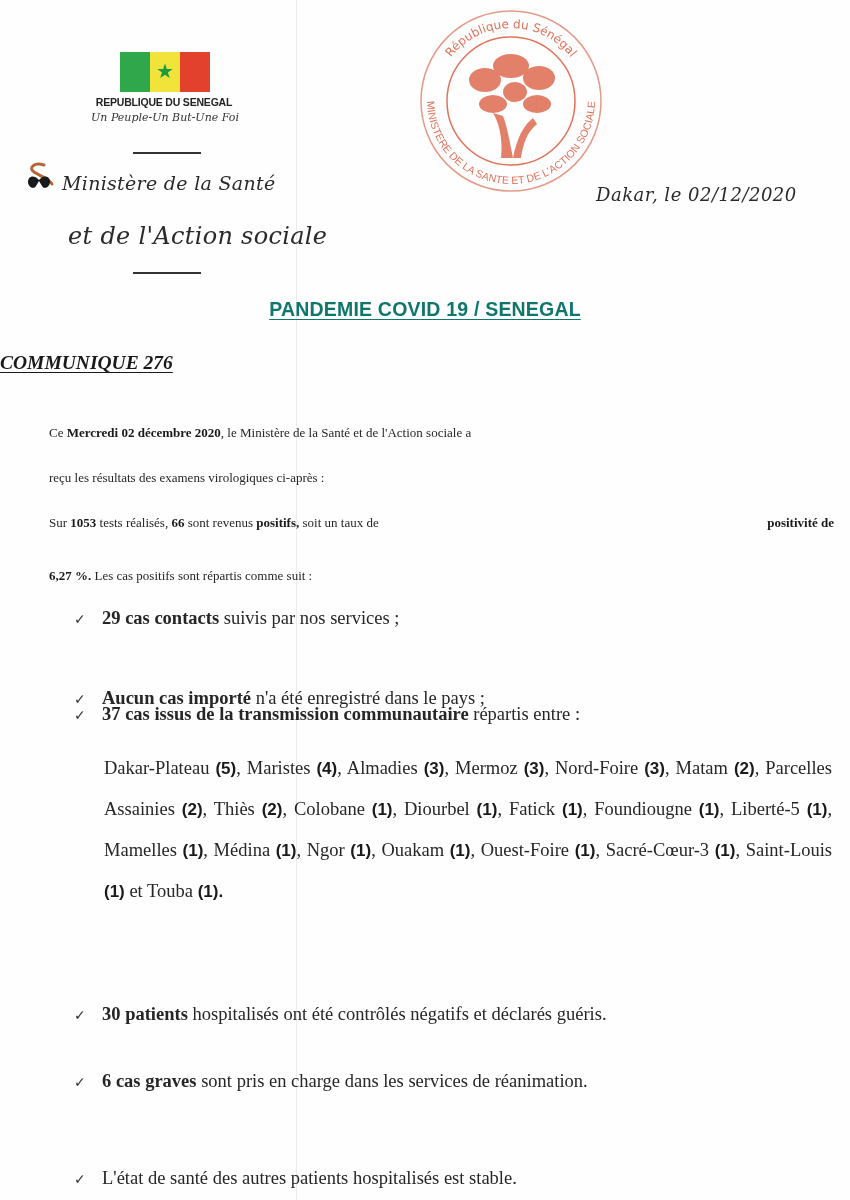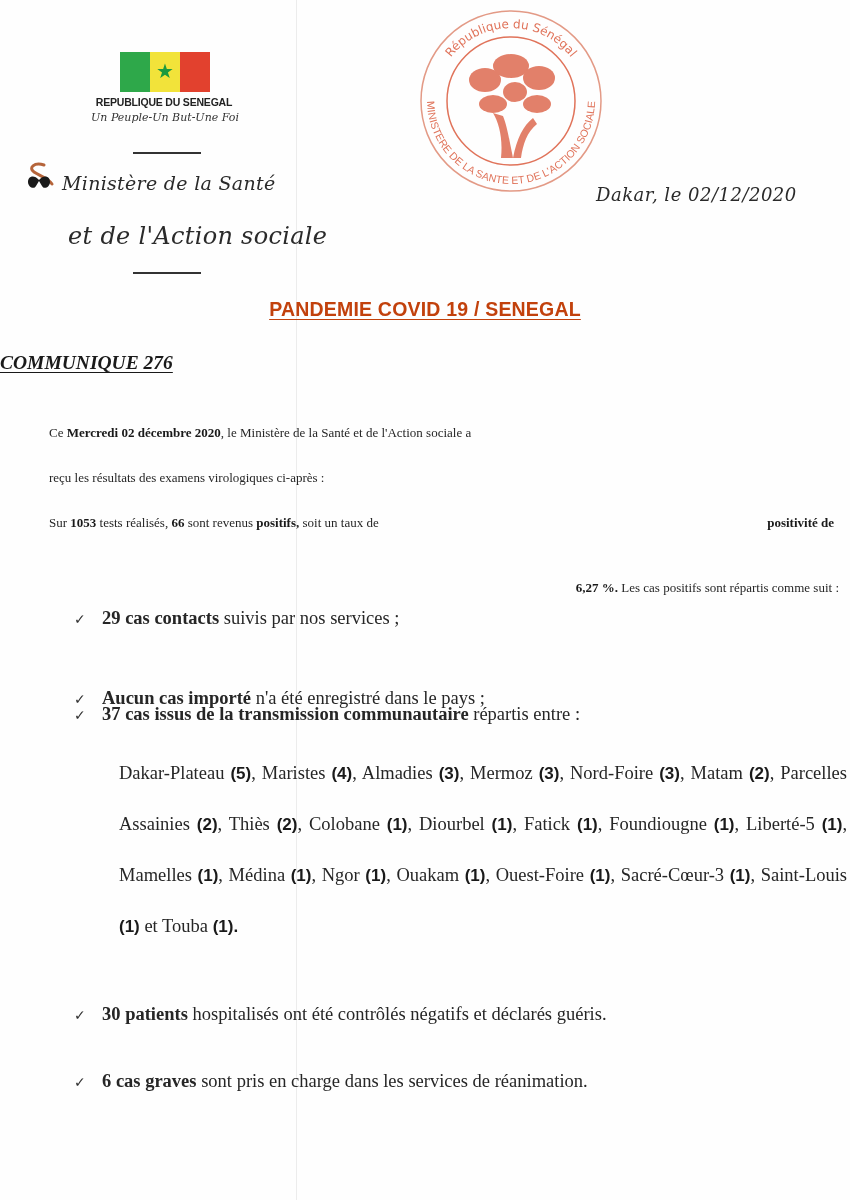--- a/index.html
+++ b/index.html
@@ -27,44 +27,44 @@
   .ministry-name { position: absolute; left: 62px; top: 172px; font-family: "DejaVu Serif", serif; font-style: italic; font-size: 19px; color: #2a2a2a; letter-spacing: 0.3px; }
   .ministry-name-2 { position: absolute; left: 68px; top: 222px; font-family: "DejaVu Serif", serif; font-style: italic; font-size: 24px; color: #2a2a2a; letter-spacing: 0.3px; }
 
   
   .stamp { position: absolute; left: 413px; top: 8px; width: 196px; height: 186px; }
 
   .date-line { position: absolute; left: 596px; top: 184px; font-family: "DejaVu Serif", serif; font-style: italic; font-size: 18px; color: #2a2a2a; letter-spacing: 0.5px; }
 
   
   .title-main { position: absolute; left: 0; top: 298px; width: 850px; text-align: center; }
-  .title-main span { font-family: "Liberation Sans", sans-serif; font-weight: bold; font-size: 19.5px; text-decoration: underline; text-underline-offset: 3px; color: #c2410c; letter-spacing: 0.2px; }
+  .title-main span { font-family: "Liberation Sans", sans-serif; font-weight: bold; font-size: 19.5px; text-decoration: underline; text-underline-offset: 3px; color: #0f766e; letter-spacing: 0.2px; }
   .title-sub { position: absolute; left: 0; top: 352px; width: 850px; text-align: left; }
   .title-sub span { font-family: "Liberation Serif", serif; font-weight: bold; font-style: italic; font-size: 19.5px; text-decoration: underline; text-underline-offset: 3px; color: #1a1a1a; }
 
   
   .para { position: absolute; left: 49px; width: 790px; font-family: "Liberation Serif", serif; font-size: 13px; color: #262626; white-space: nowrap; }
   .para b { color: #1a1a1a; }
   .p1 { top: 425px; }
   .p2 { top: 470px; }
   .p3 { top: 515px; }
   .p3 { display: flex; justify-content: space-between; width: 785px; }
-  .p4 { top: 580px; text-align: right; }
+  .p4 { top: 568px; }
 
   .check-item { position: absolute; left: 74px; font-family: "Liberation Serif", serif; font-size: 18.5px; color: #262626; white-space: nowrap; }
   .check-item .tick { display: inline-block; width: 28px; font-family: "DejaVu Sans", sans-serif; font-size: 14px; color: #333; }
   .ci1 { top: 608px; }
   .ci2 { top: 656px; margin-top: 32px; }
   .ci3 { top: 704px; }
   .ci4 { top: 996px; margin-top: 8px; }
   .ci5 { top: 1071px; }
   .ci6 { top: 1120px; }
   .ci7 { top: 1168px; }
 
-  .localities { position: absolute; left: 119px; top: 748px; width: 728px; font-family: "Liberation Serif", serif; font-size: 18.5px; line-height: 51px; color: #262626; text-align: justify; text-align-last: left; }
+  .localities { position: absolute; left: 104px; top: 748px; width: 728px; font-family: "Liberation Serif", serif; font-size: 18.5px; line-height: 41px; color: #262626; text-align: justify; text-align-last: left; }
   .localities b { font-family: "Liberation Sans", sans-serif; font-weight: bold; font-size: 17px; color: #1a1a1a; }
   sup { font-size: 10px; vertical-align: 7px; }
 </style>
 </head>
 <body>
 
 <div class="page">
   <div class="fold-line"></div>
 
   <div class="flag">
@@ -166,13 +166,16 @@
     <span>et</span>
     <span><span>Touba</span> <b>(1)</b><b>.</b></span>
   </div>
 
   <div class="check-item ci4">
     <span class="tick">✓</span><b>30 patients</b><span> hospitalisés ont été contrôlés négatifs et déclarés guéris.</span>
   </div>
   <div class="check-item ci5">
     <span class="tick">✓</span><b>6 cas graves</b><span> sont pris en charge dans les services de réanimation.</span>
   </div>
+  <div class="check-item ci7">
+    <span class="tick">✓</span><span>L'état de santé des autres patients hospitalisés est stable.</span>
+  </div>
 </div>
 
 </body></html>

